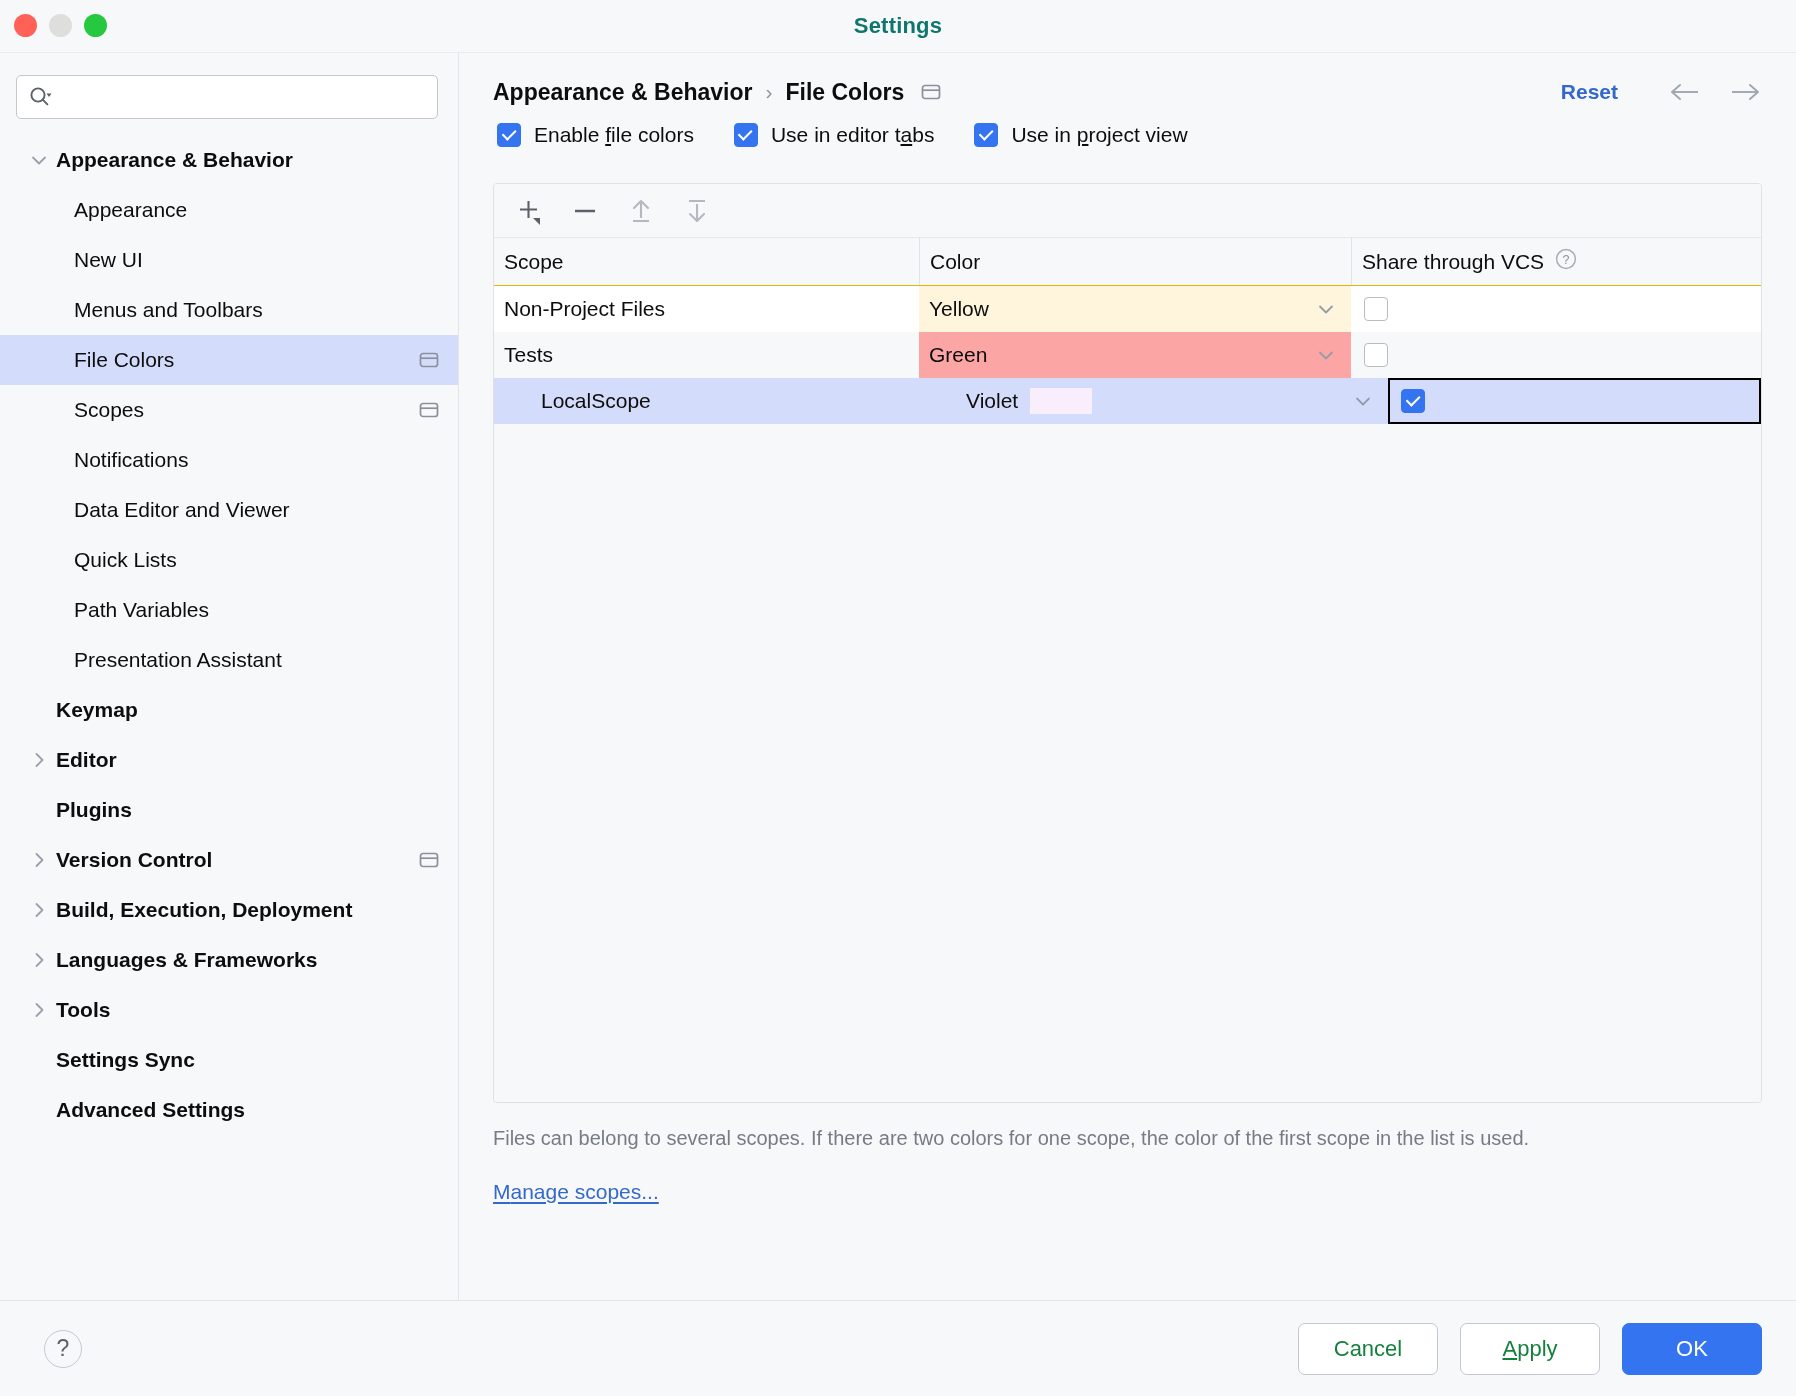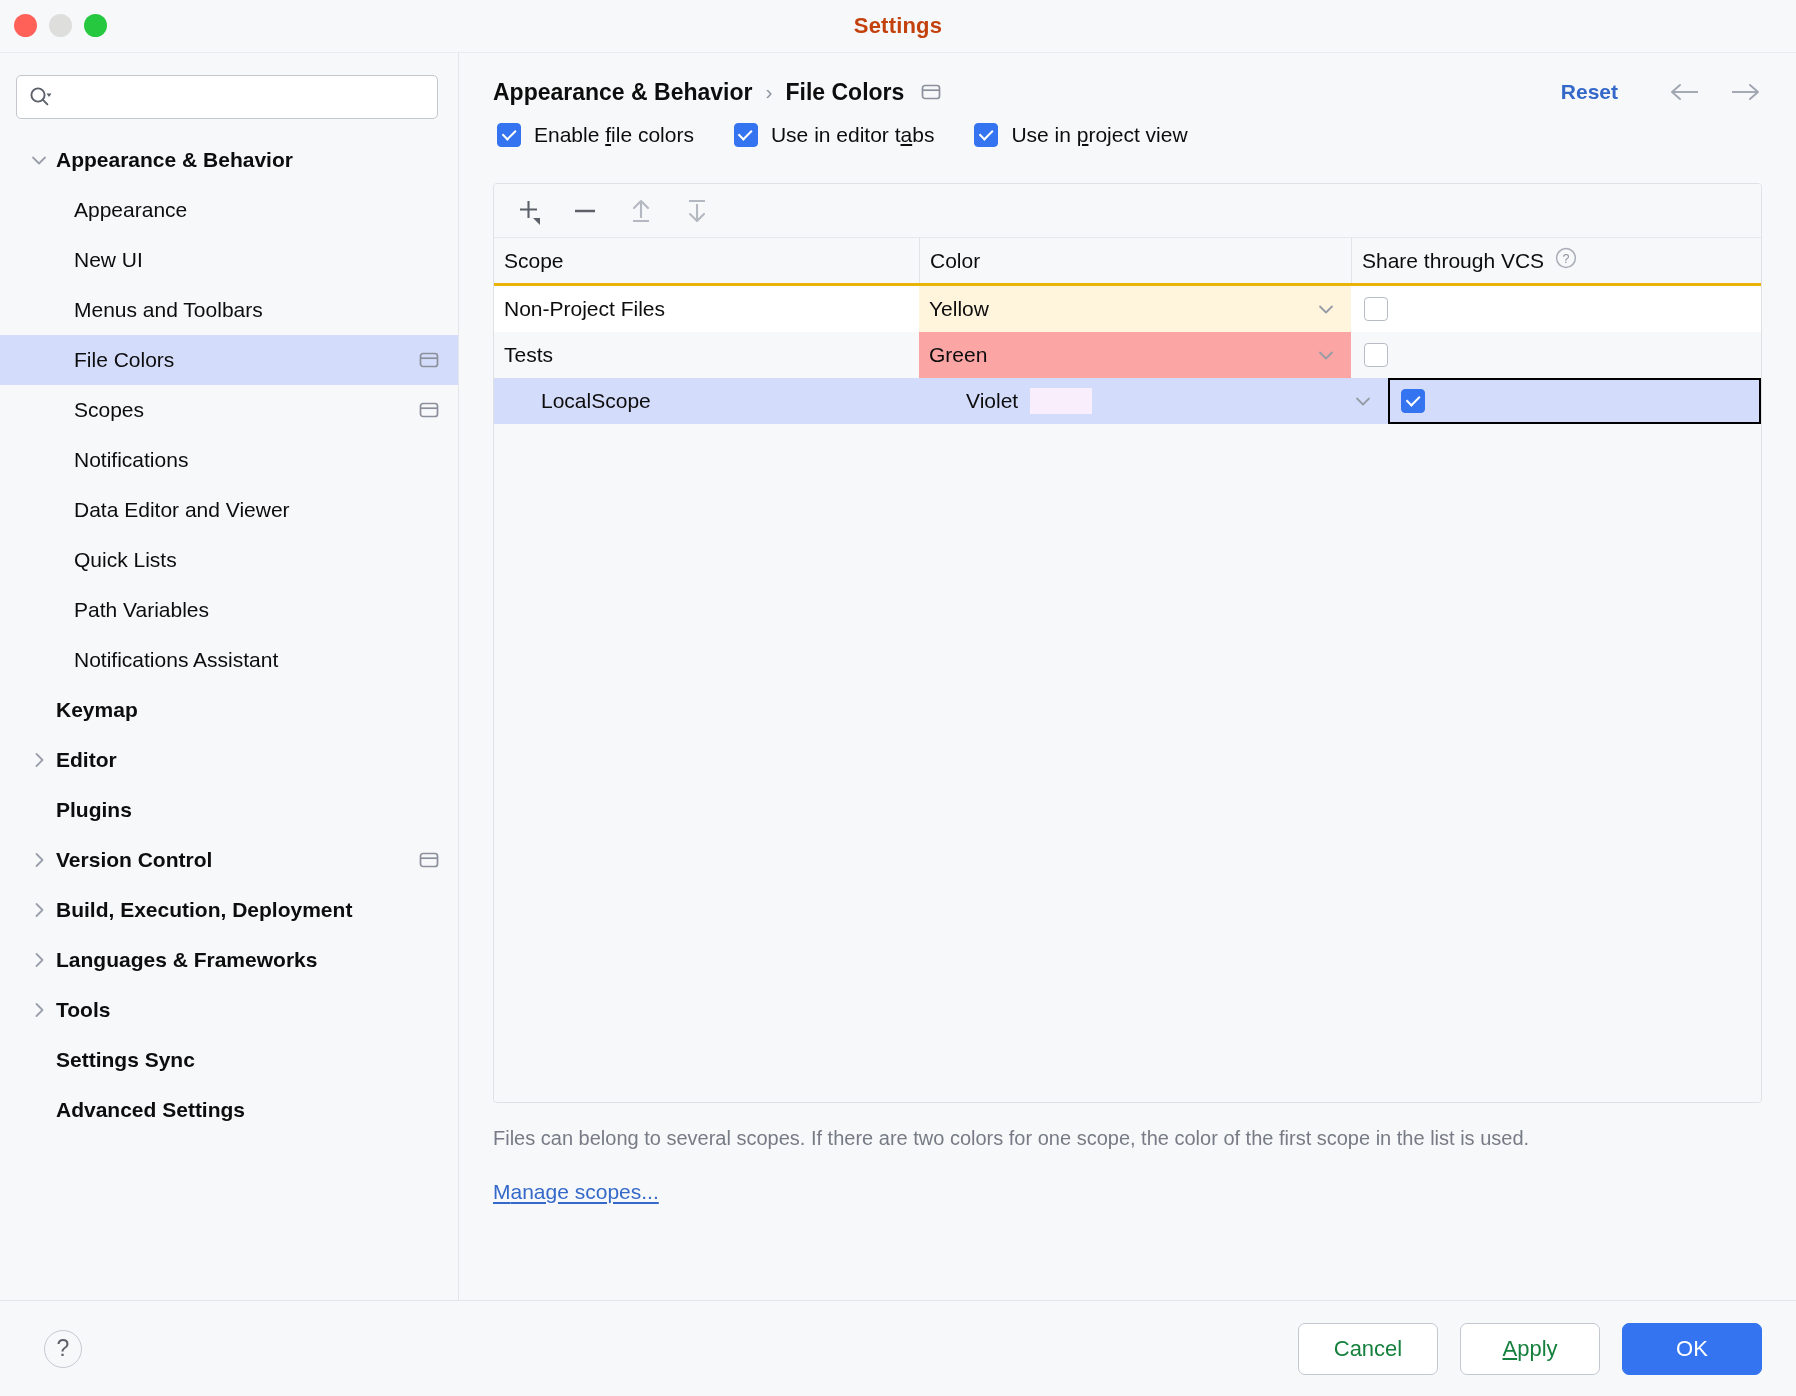--- a/index.html
+++ b/index.html
@@ -39,21 +39,21 @@
     display: flex;
     gap: 12px;
   }
   .dot { width: 23px; height: 23px; border-radius: 50%; }
   .dot.red   { background: #ff6159; }
   .dot.amber { background: #dededd; }
   .dot.green { background: #26c83f; }
   .win-title {
     font-size: 22px;
     font-weight: bold;
-    color: #c2410c;
+    color: #0f766e;
     letter-spacing: .2px;
   }
 
   
   .body {
     flex: 1 1 auto;
     display: flex;
     min-height: 0;
     border-top: 1px solid #ebecf0;
   }
@@ -220,21 +220,21 @@
     width: 34px; height: 34px;
     display: flex; align-items: center; justify-content: center;
     cursor: default;
     position: relative;
   }
 
   .tbl-head {
     display: flex;
     height: 48px;
     flex: none;
-    border-bottom: 3px solid #eab308;
+    border-bottom: 1px solid #eab308;
     background: #f7f8fa;
     align-items: center;
   }
   .th {
     font-size: 21px;
     color: #0d0d0d;
     padding-left: 10px;
     display: flex;
     align-items: center;
     gap: 10px;
@@ -415,21 +415,21 @@
           <div class="tree-item lvl1">
             <span class="twisty"></span>
             <span class="label">Quick Lists</span>
           </div>
           <div class="tree-item lvl1">
             <span class="twisty"></span>
             <span class="label">Path Variables</span>
           </div>
           <div class="tree-item lvl1">
             <span class="twisty"></span>
-            <span class="label">Notifications Assistant</span>
+            <span class="label">Presentation Assistant</span>
           </div>
           <div class="tree-item lvl0 bold">
             <span class="twisty"></span>
             <span class="label">Keymap</span>
           </div>
           <div class="tree-item lvl0 bold">
             <span class="twisty">
               <svg width="20" height="20" viewBox="0 0 20 20">
                 <polyline points="7.5,4 13.5,10 7.5,16" fill="none" stroke="#9aa0ab" stroke-width="1.8" stroke-linecap="round" stroke-linejoin="round"></polyline>
               </svg>

